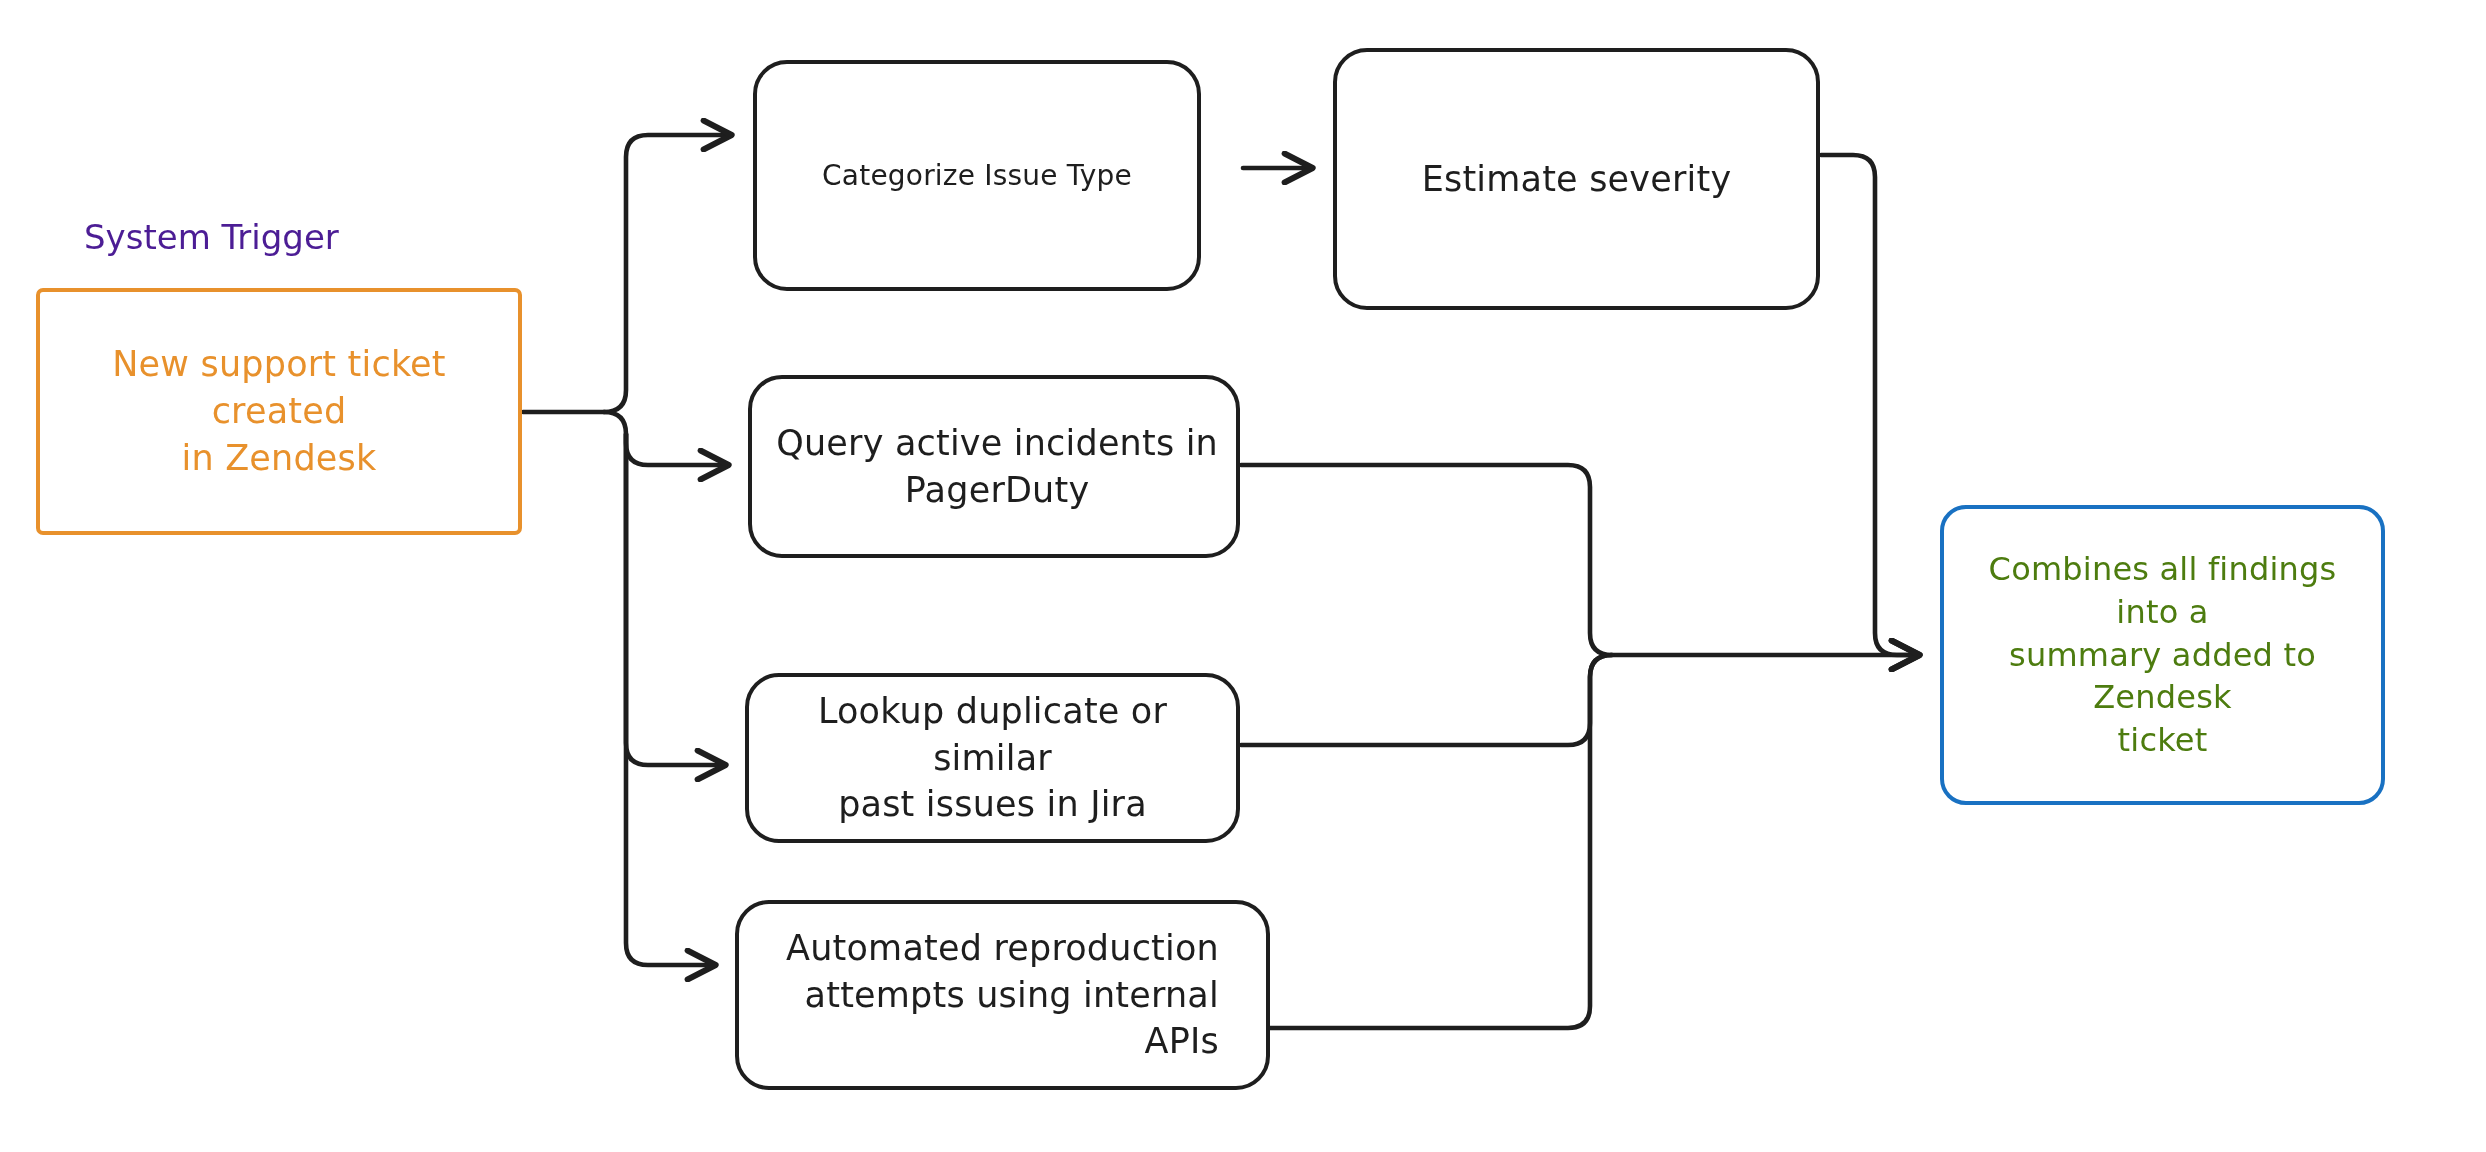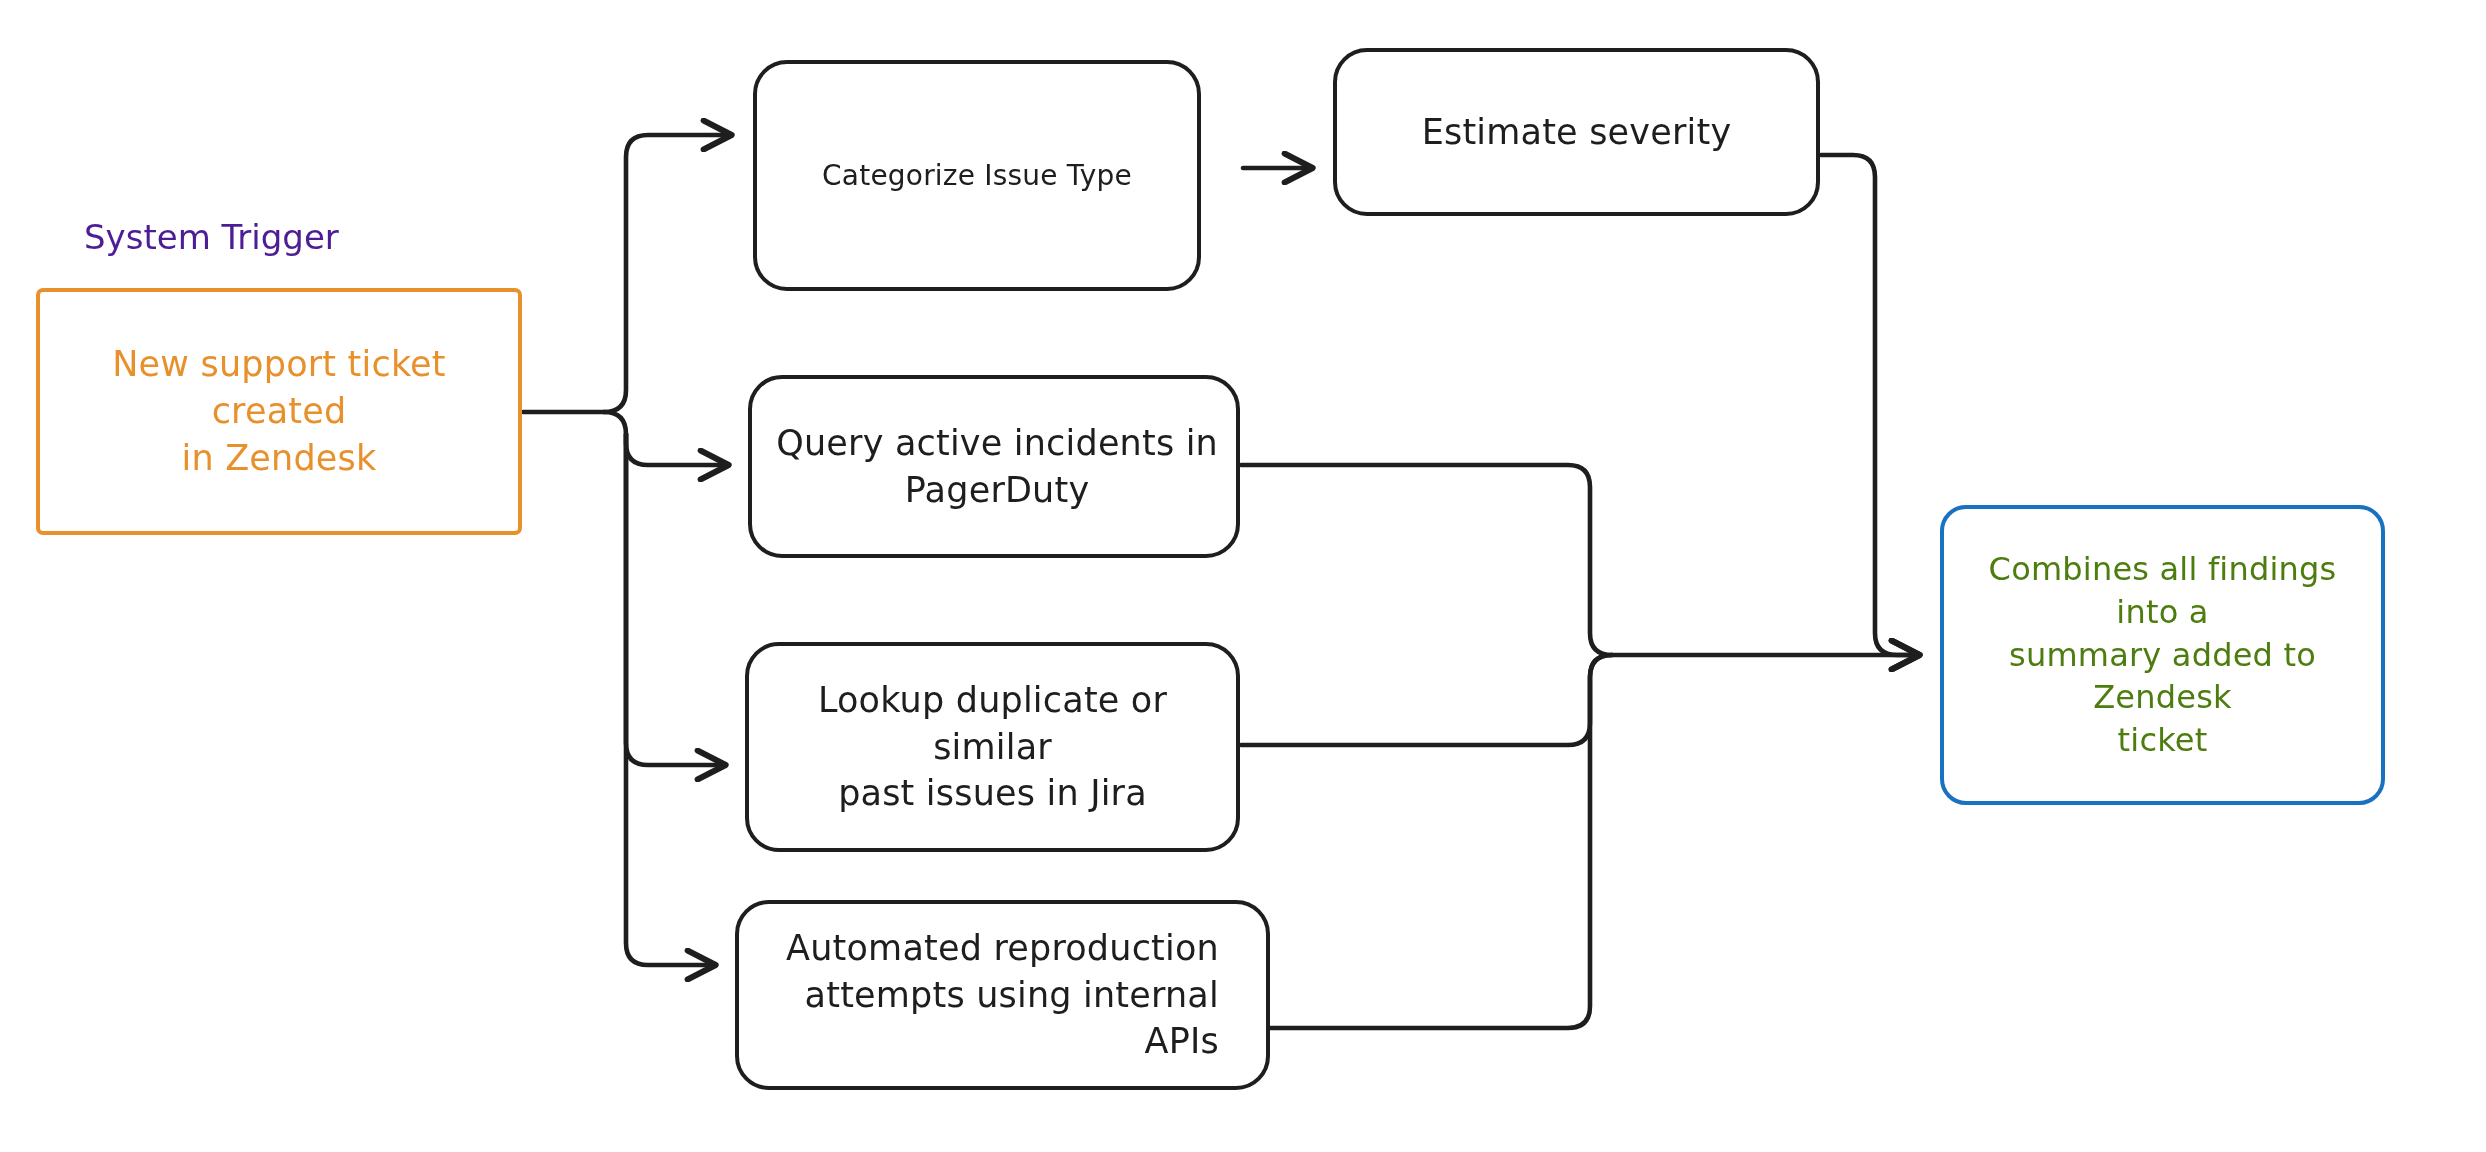--- a/index.html
+++ b/index.html
@@ -47,23 +47,23 @@
   .freetext{
     position:absolute;
     color:#4c1d95;
     white-space:nowrap;
     user-select:none;
   }
 
   
   #node-trigger      {left:36px;  top:288px; width:486px; height:247px; font-size:35px;border-radius:7px;}
   #node-categorize   {left:753px; top:60px;  width:448px; height:231px; font-size:28px;}
-  #node-severity     {left:1333px;top:48px;  width:487px; height:168px; font-size:35px;}
+  #node-severity     {left:1333px;top:48px;  width:487px; height:262px; font-size:35px;}
   #node-pagerduty    {left:748px; top:375px; width:492px; height:183px; font-size:35px;justify-content:flex-end;}
-  #node-jira         {left:745px; top:642px; width:495px; height:210px; font-size:35px;}
+  #node-jira         {left:745px; top:673px; width:495px; height:170px; font-size:35px;}
   #node-apis         {left:735px; top:900px; width:535px; height:190px; font-size:35px;text-align:right;}
   #node-combine      {left:1940px;top:505px; width:445px; height:300px; font-size:32px;}
 
   #label-system-trigger{left:84px; top:217px; font-size:34px;}
 </style>
 </head>
 <body>
 
 <div id="canvas">
 

